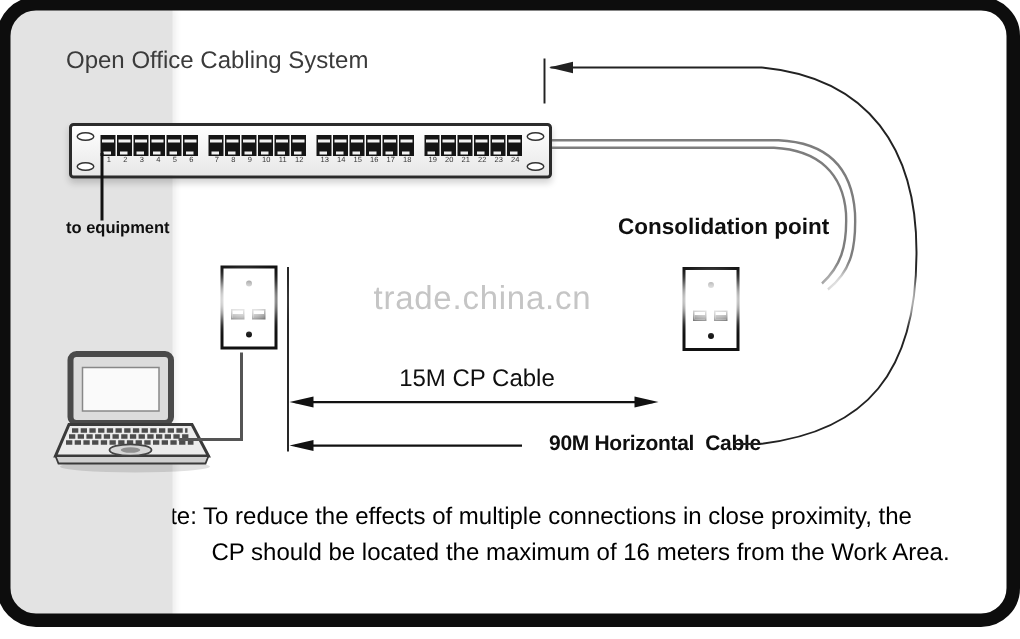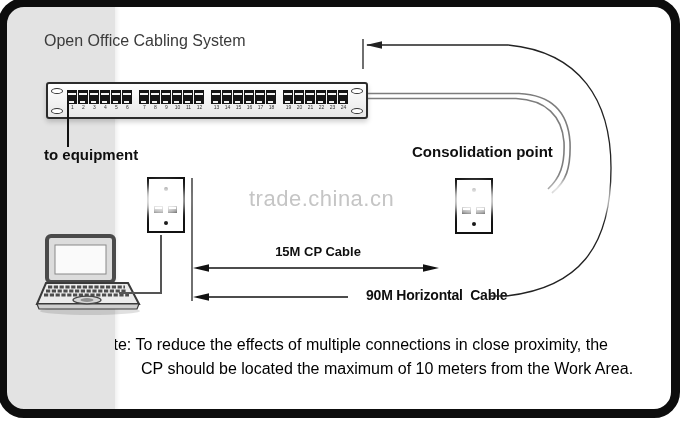--- a/index.html
+++ b/index.html
@@ -14,23 +14,23 @@
     border:9px solid #0d0d0d;border-radius:26px;box-sizing:border-box;
     pointer-events:none;z-index:50;
   }
   #gray-band{
     left:6px;top:6px;width:109px;height:406px;background:#e3e3e3;
     border-top-left-radius:20px;border-bottom-left-radius:20px;
     box-shadow:2px 0 4px rgba(0,0,0,0.07);z-index:1;
   }
   #title{left:44px;top:32px;font-size:16px;font-weight:400;color:#3b3b3b;letter-spacing:0;z-index:5;}
   .lbl{color:#0f0f0f;z-index:6;}
-  #lbl-to-equipment{left:44px;top:146px;font-size:15px;font-weight:600;}
+  #lbl-to-equipment{left:44px;top:146px;font-size:11px;font-weight:600;}
   #lbl-consolidation{left:412px;top:143px;font-size:15px;font-weight:600;}
-  #lbl-cp-cable{left:200px;top:244px;width:236px;text-align:center;font-size:13px;font-weight:700;}
+  #lbl-cp-cable{left:200px;top:244px;width:236px;text-align:center;font-size:16px;font-weight:400;}
   #lbl-horiz-cable{left:352px;top:287px;font-size:14px;font-weight:700;letter-spacing:-0.2px;white-space:pre;margin-left:14px;}
   #note-line1{left:93px;top:336px;}
   #note-line2{left:141px;top:360px;}
   
   #patch-panel{
     left:46px;top:82px;width:322px;height:37px;box-sizing:border-box;
     border:2px solid #2b2b2b;border-radius:3px;
     background:linear-gradient(#ffffff,#e7e7e7);
     box-shadow:0 3px 5px rgba(0,0,0,0.18);z-index:4;
   }
@@ -208,16 +208,16 @@
 
   <div class="blob" style="left:140px;top:184px;width:46px;height:32px;"></div>
   <div class="blob" style="left:450px;top:184px;width:48px;height:32px;"></div>
   <div class="blob" style="left:547px;top:181px;width:34px;height:33px;"></div>
   <div class="blob" style="left:584px;top:183px;width:28px;height:31px;"></div>
   <div class="blob" style="left:661px;top:182px;width:26px;height:40px;"></div>
 
   <div id="watermark" class="abs">trade.china.cn</div>
 
   <div id="note-line1" class="abs">Note: To reduce the effects of multiple connections in close proximity, the</div>
-  <div id="note-line2" class="abs">CP should be located the maximum of 10 meters from the Work Area.</div>
+  <div id="note-line2" class="abs">CP should be located the maximum of 16 meters from the Work Area.</div>
 
   <div id="frame" class="abs"></div>
 </div>
 
 </body></html>

